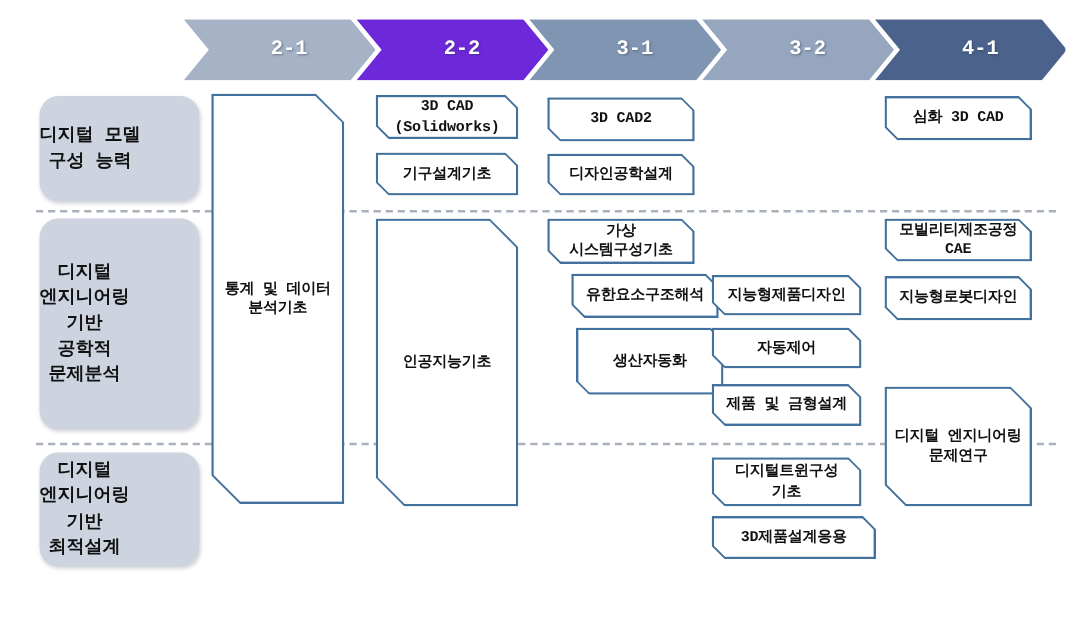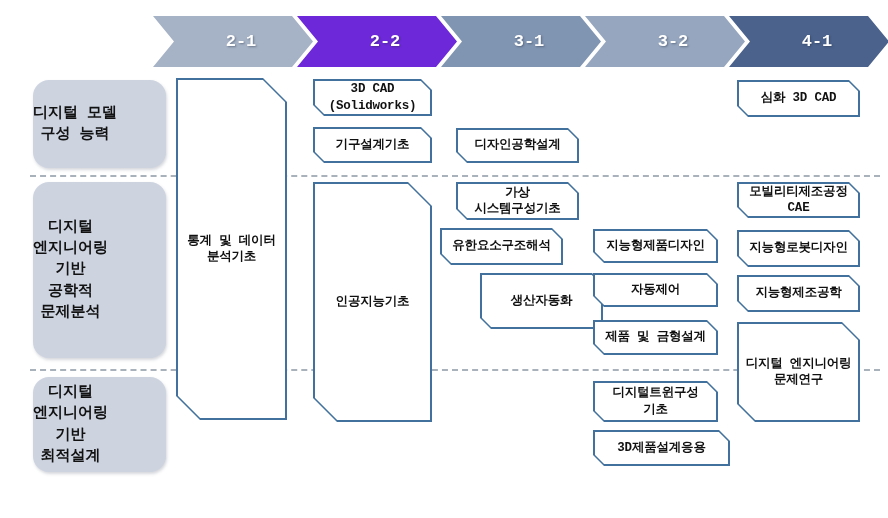--- a/index.html
+++ b/index.html
@@ -105,32 +105,37 @@
     <div class="fill">
         <span class="ctext">기구설계기초</span>
       </div>
   </div>
   <div class="course tall" style="left:313px;top:182px;width:119px;height:240px">
     <div class="fill">
         <span class="ctext">인공지능기초</span>
       </div>
   </div>
 
+  <div class="course" style="left:456px;top:81px;width:123px;height:37px">
+    <div class="fill">
+        <span class="ctext">3D CAD2</span>
+      </div>
+  </div>
   <div class="course" style="left:456px;top:128px;width:123px;height:35px">
     <div class="fill">
         <span class="ctext">디자인공학설계</span>
       </div>
   </div>
   <div class="course" style="left:456px;top:182px;width:123px;height:38px">
     <div class="fill">
         <span class="ctext">가상
 시스템구성기초</span>
       </div>
   </div>
-  <div class="course" style="left:440px;top:228px;width:123px;height:37px">
+  <div class="course" style="left:476px;top:228px;width:123px;height:37px">
     <div class="fill">
         <span class="ctext">유한요소구조해석</span>
       </div>
   </div>
   <div class="course" style="left:480px;top:273px;width:123px;height:56px">
     <div class="fill">
         <span class="ctext">생산자동화</span>
       </div>
   </div>
 
@@ -170,25 +175,20 @@
     <div class="fill">
         <span class="ctext">모빌리티제조공정
 CAE</span>
       </div>
   </div>
   <div class="course" style="left:737px;top:230px;width:123px;height:37px">
     <div class="fill">
         <span class="ctext">지능형로봇디자인</span>
       </div>
   </div>
-  <div class="course" style="left:737px;top:275px;width:123px;height:37px">
-    <div class="fill">
-        <span class="ctext">지능형제조공학</span>
-      </div>
-  </div>
   <div class="course med" style="left:737px;top:322px;width:123px;height:100px">
     <div class="fill">
         <span class="ctext">디지털 엔지니어링
 문제연구</span>
       </div>
   </div>
 
 </div>
 
 </body></html>

